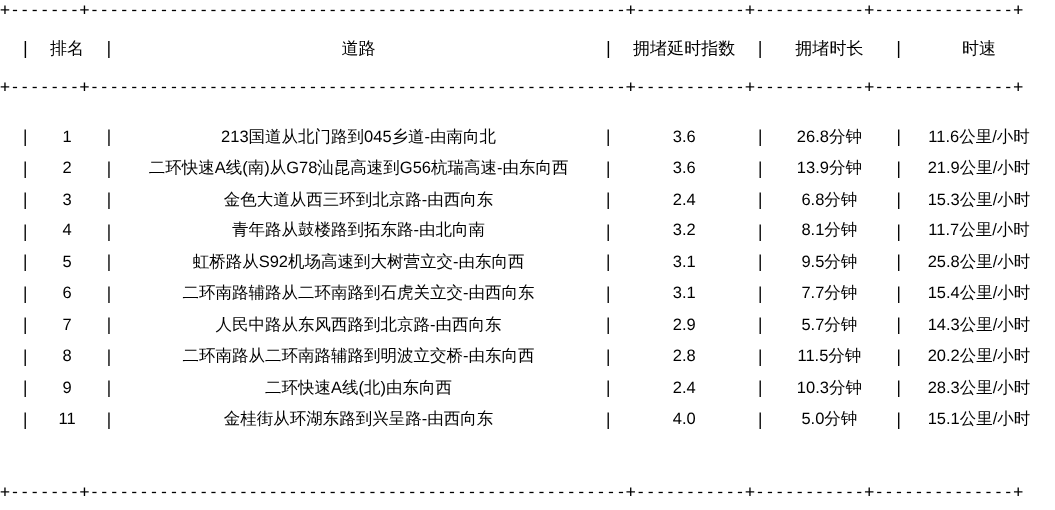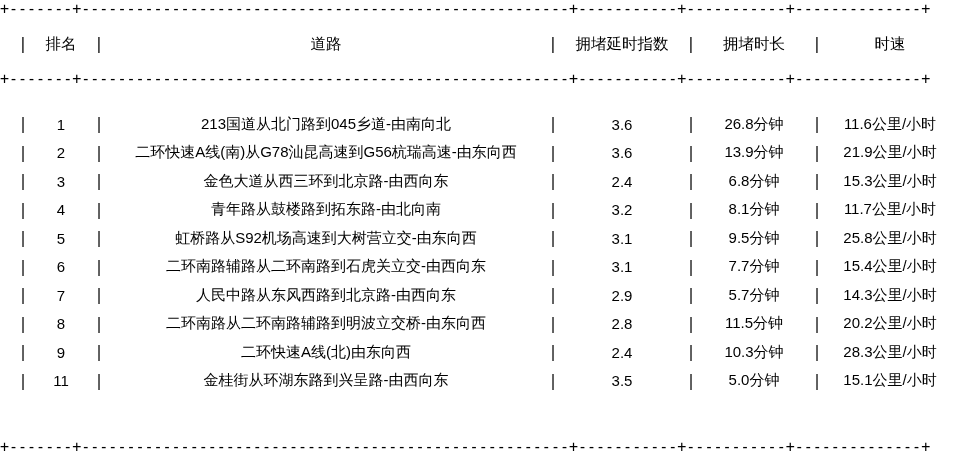--- a/index.html
+++ b/index.html
@@ -282,21 +282,21 @@
 
       </tr>
 
       <tr class="datarow">
         <td></td>
         <td class="vbar">|</td>
         <td>11</td>
         <td class="vbar">|</td>
         <td class="road-cell">金桂街从环湖东路到兴呈路-由西向东</td>
         <td class="vbar">|</td>
-        <td>3.5</td>
+        <td>4.0</td>
         <td class="vbar">|</td>
         <td>5.0分钟</td>
         <td class="vbar">|</td>
         <td>15.1公里/小时</td>
         <td class="vbar">|</td>
 
       </tr>
     </tbody>
   </table>
 

